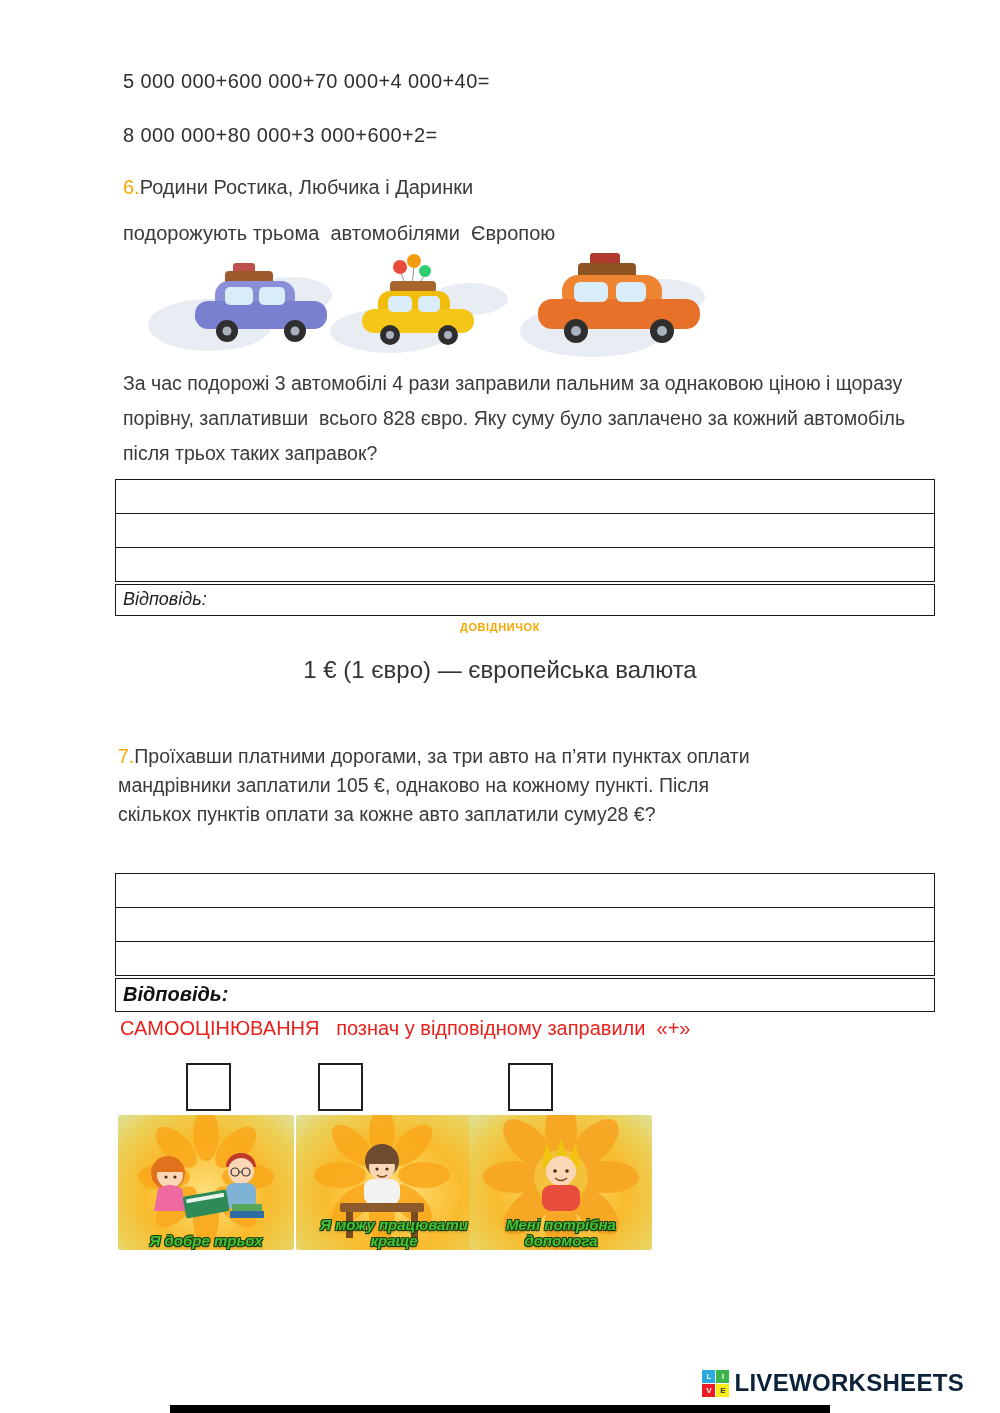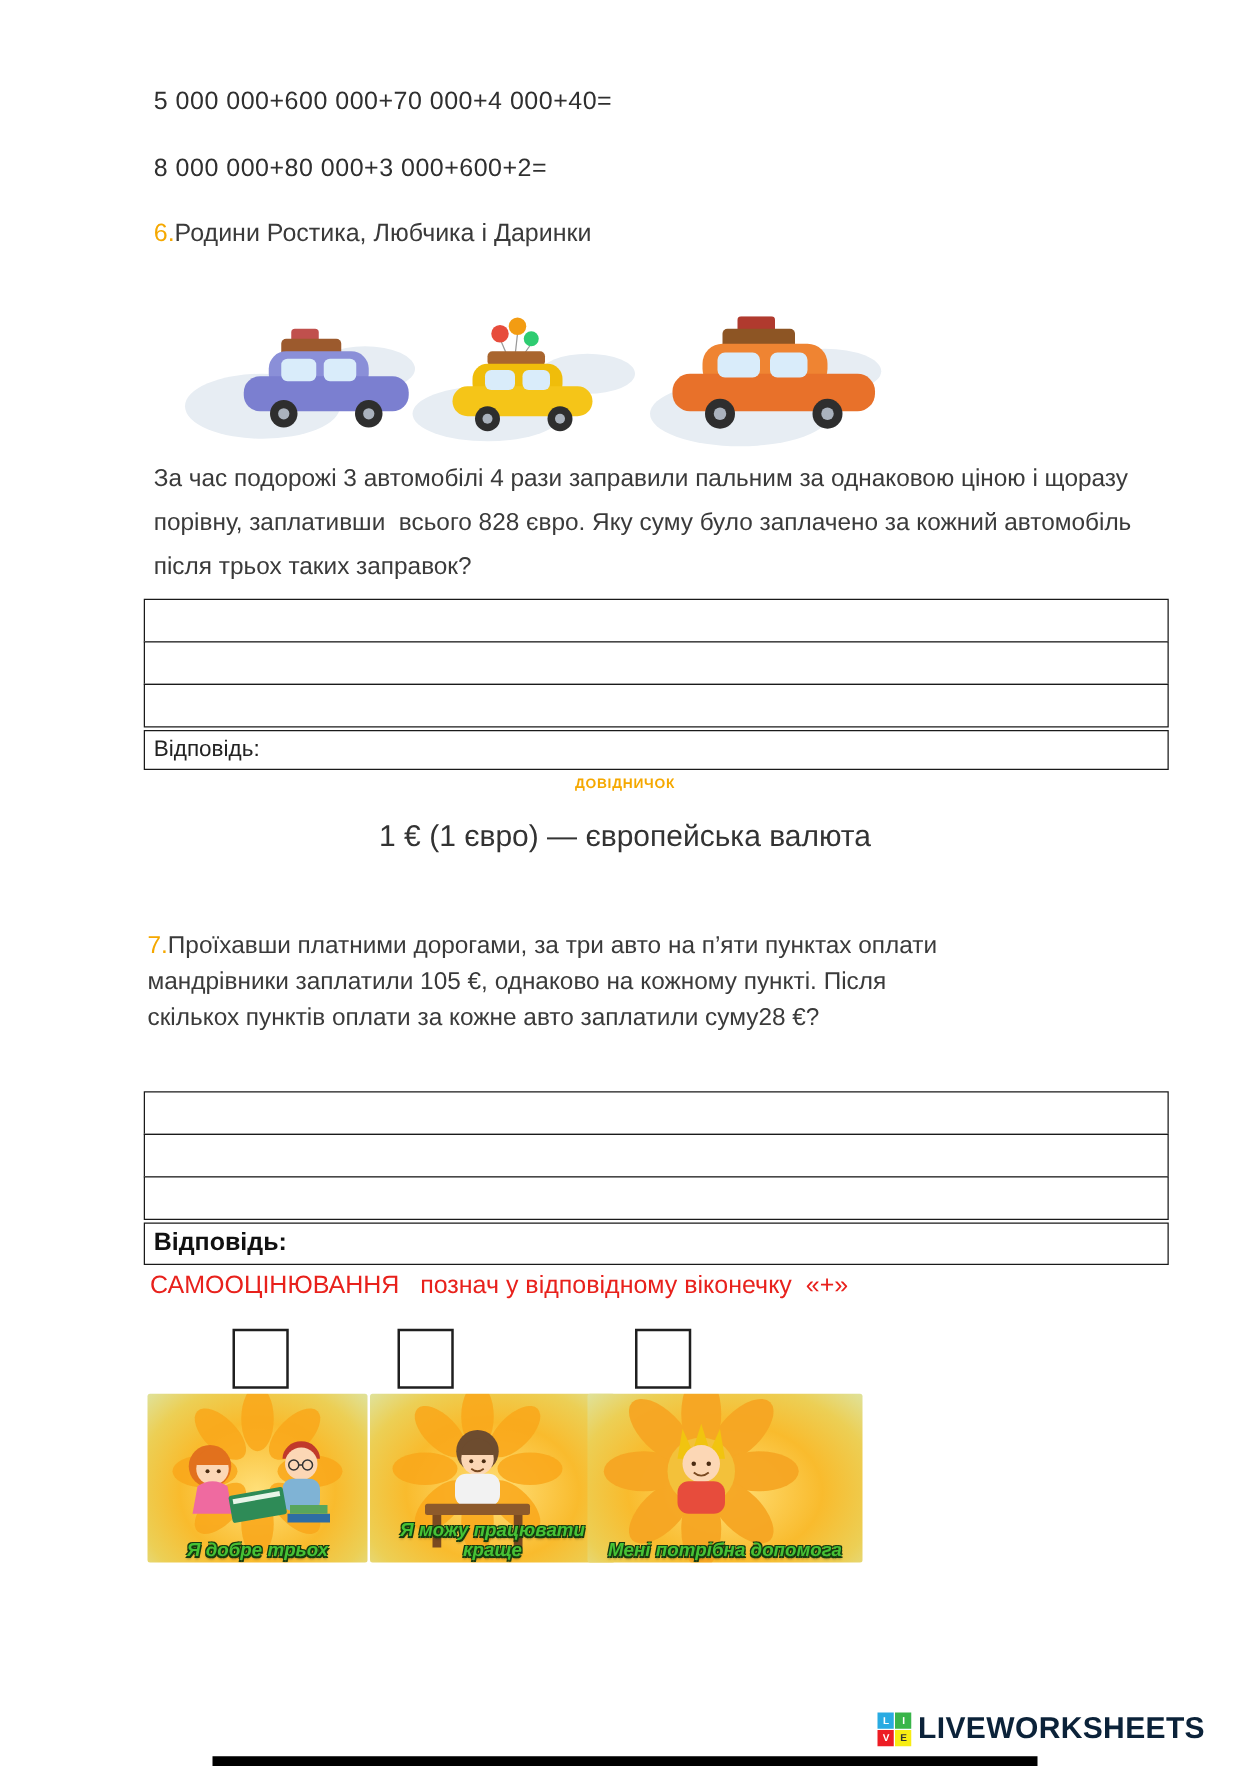--- a/index.html
+++ b/index.html
@@ -10,21 +10,21 @@
   .expr{font-size:20px;color:#2f2f2f;letter-spacing:.4px;}
   .accent{color:var(--accent_orange,#f5a800);}
   .t6line{font-size:20px;color:#3a3a3a;}
   .para{font-size:19.5px;color:#3a3a3a;}
   #task6-para{left:123px;top:366px;width:822px;line-height:35px;}
   #task7-para{left:118px;top:742px;width:665px;line-height:29px;}
   .table{left:115px;width:820px;}
   .trow{height:33px;border:1px solid #1a1a1a;background:#fff;margin-top:-1px;}
   .trow:first-child{margin-top:0;}
   .answer-row{border:1px solid #1a1a1a;background:#fff;margin-top:2px;
-              padding:4px 0 5px 7px;font-size:18px;color:#222;}
+              padding:4px 0 5px 7px;font-size:18px;color:#222;font-style:italic;}
   #table2 .answer-row{font-size:20px;font-weight:600;color:#111;}
   .centered{left:0;width:100%;text-align:center;}
   #ref-title{top:621px;font-size:11px;font-weight:700;letter-spacing:.6px;color:var(--accent_orange,#f5a800);}
   #ref-line1{top:656px;font-size:24px;color:#333;}
   #ref-line2{top:698px;font-size:23px;color:#222;}
   #sa-title{left:120px;top:1017px;font-size:20px;color:var(--title_red,#e8211c);}
   .sa-box{top:1063px;width:45px;height:48px;border:2px solid #1f1f1f;background:#fff;box-sizing:border-box;}
   .panel{top:1115px;height:135px;overflow:hidden;border-radius:2px;
          background:radial-gradient(ellipse at 50% 58%, #ffe07a 0%, #f9bb2d 50%, #eccf55 78%, #dfe29b 100%);}
   .panel svg{position:absolute;left:0;top:0;}
@@ -42,20 +42,21 @@
 <body>
 
 <div id="page">
 
   <div class="abs expr pre" style="left:123px;top:70px;">5 000 000+600 000+70 000+4 000+40=</div>
   <div class="abs expr pre" style="left:123px;top:124px;">8 000 000+80 000+3 000+600+2=</div>
 
   <div class="abs t6line" style="left:123px;top:176px;">
     <span class="accent">6.</span><span>Родини Ростика, Любчика і Даринки</span>
   </div>
+  <div class="abs t6line pre" style="left:123px;top:222px;">подорожують трьома  автомобілями  Європою</div>
 
   <svg class="abs" style="left:140px;top:253px;" width="575" height="108" viewBox="0 0 575 108">
     <g fill="#e7edf3">
       <ellipse cx="70" cy="72" rx="62" ry="26"></ellipse>
       <ellipse cx="152" cy="42" rx="40" ry="18"></ellipse>
       <ellipse cx="250" cy="78" rx="60" ry="22"></ellipse>
       <ellipse cx="330" cy="46" rx="38" ry="16"></ellipse>
       <ellipse cx="452" cy="78" rx="72" ry="26"></ellipse>
       <ellipse cx="520" cy="44" rx="45" ry="18"></ellipse>
     </g>
@@ -122,21 +123,21 @@
 
   <div class="abs table" id="table2" style="top:873px;">
     <div class="trow"></div>
     <div class="trow"></div>
     <div class="trow"></div>
     <div class="answer-row">
       <span>Відповідь:</span>
     </div>
   </div>
 
-  <div class="abs pre" id="sa-title">САМООЦІНЮВАННЯ   познач у відповідному віконечку  «+»</div>
+  <div class="abs pre" id="sa-title">САМООЦІНЮВАННЯ   познач у відповідному заправили  «+»</div>
 
   <div class="abs sa-box" style="left:186px;"></div>
   <div class="abs sa-box" style="left:318px;"></div>
   <div class="abs sa-box" style="left:508px;"></div>
 
   <div class="abs panel" style="left:118px;width:176px;">
     <svg width="176" height="135" viewBox="0 0 176 135">
       <g transform="translate(88,62)" fill="#f9a71b" opacity="0.85">
         <ellipse cx="0" cy="-42" rx="13" ry="26"></ellipse>
         <ellipse cx="0" cy="-42" rx="13" ry="26" transform="rotate(45)"></ellipse>
@@ -188,21 +189,21 @@
         <circle cx="91" cy="54" r="1.6" fill="#4a2c12"></circle>
       <path d="M81,60 q5,4 10,0" stroke="#7a4a21" stroke-width="1.4" fill="none"></path>
       <rect x="68" y="64" width="36" height="26" rx="9" fill="#f2f2f2"></rect>
       <rect x="44" y="88" width="84" height="9" rx="2" fill="#8d5a2b"></rect>
       <rect x="50" y="97" width="7" height="26" fill="#7a4a21"></rect>
       <rect x="115" y="97" width="7" height="26" fill="#7a4a21"></rect>
     </svg>
     <div class="panel-label">Я можу працювати краще</div>
   </div>
 
-  <div class="abs panel" style="left:470px;width:220px;">
+  <div class="abs panel" style="left:470px;width:182px;">
     <svg width="182" height="135" viewBox="0 0 182 135">
       <g transform="translate(91,62)" fill="#f6a623" opacity="0.95">
         <ellipse cx="0" cy="-46" rx="16" ry="32"></ellipse>
         <ellipse cx="0" cy="-46" rx="16" ry="32" transform="rotate(45)"></ellipse>
         <ellipse cx="0" cy="-46" rx="16" ry="32" transform="rotate(90)"></ellipse>
         <ellipse cx="0" cy="-46" rx="16" ry="32" transform="rotate(135)"></ellipse>
         <ellipse cx="0" cy="-46" rx="16" ry="32" transform="rotate(180)"></ellipse>
         <ellipse cx="0" cy="-46" rx="16" ry="32" transform="rotate(225)"></ellipse>
         <ellipse cx="0" cy="-46" rx="16" ry="32" transform="rotate(270)"></ellipse>
         <ellipse cx="0" cy="-46" rx="16" ry="32" transform="rotate(315)"></ellipse>

